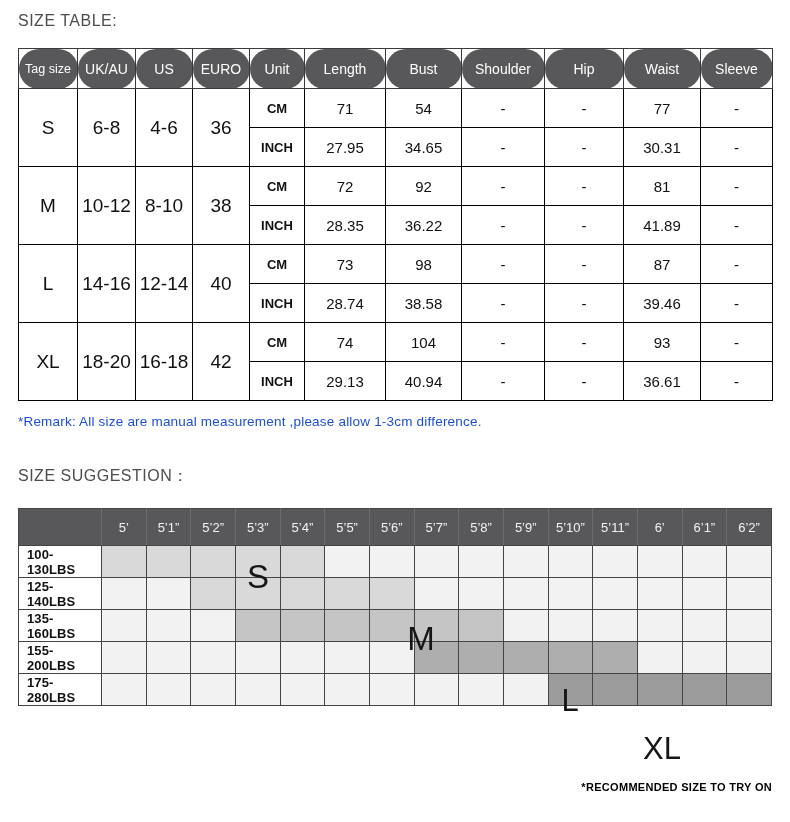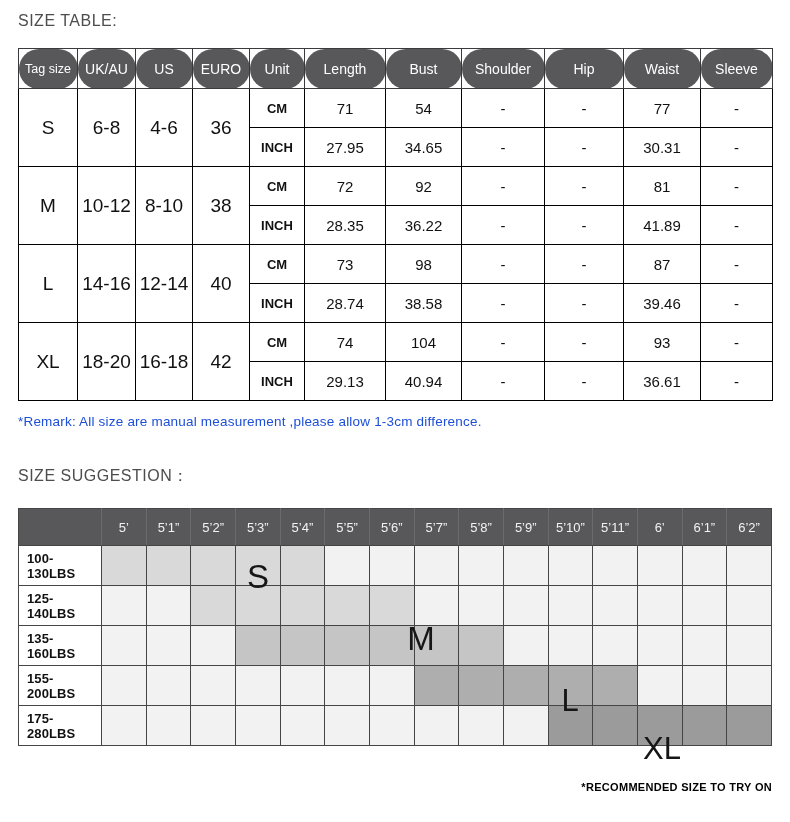--- a/index.html
+++ b/index.html
@@ -22,21 +22,21 @@
 
   .remark { position:absolute; left:18px; top:407px; width:754px; font-size:13.5px; color:#1d4ed8; letter-spacing:0.2px;margin-top:7px; }
 
   
   .grid-wrap { position:absolute; left:18px; top:508px; width:754px; }
   table.suggestion { width:754px; border-collapse:collapse; table-layout:fixed; }
   table.suggestion th, table.suggestion td { border:1px solid var(--grid-border,#454545); }
   table.suggestion thead th { background:var(--header-bg,#58585a); color:#f2f2f2; font-weight:400; font-size:13px; height:37px; text-align:center; border-color:#6b6b6e; border-top-color:#454545; border-bottom-color:#454545; }
   table.suggestion thead th.corner { border-left-color:#454545; }
   table.suggestion thead th.last { border-right-color:#454545; }
-  table.suggestion tbody tr { height:40px; }
+  table.suggestion tbody tr { height:32px; }
   table.suggestion tbody th.weight { background:#fff; font-size:13px; font-weight:700; color:#111; text-align:left; padding-left:8px; letter-spacing:0.1px; }
   table.suggestion tbody td { background:var(--empty-cell,#f2f2f2); }
   table.suggestion tbody td.band-S  { background:var(--band-S,#d9d9d9); }
   table.suggestion tbody td.band-M  { background:var(--band-M,#c5c5c5); }
   table.suggestion tbody td.band-L  { background:var(--band-L,#aeaeae); }
   table.suggestion tbody td.band-XL { background:var(--band-XL,#9b9b9b); }
 
   .size-letter { position:absolute; transform:translate(-50%,-50%); color:#161616; font-weight:300; line-height:1; pointer-events:none; }
   #letter-s  { left:240px; top:68px;  font-size:33px; }
   #letter-m  { left:403px; top:130px; font-size:33px; }

